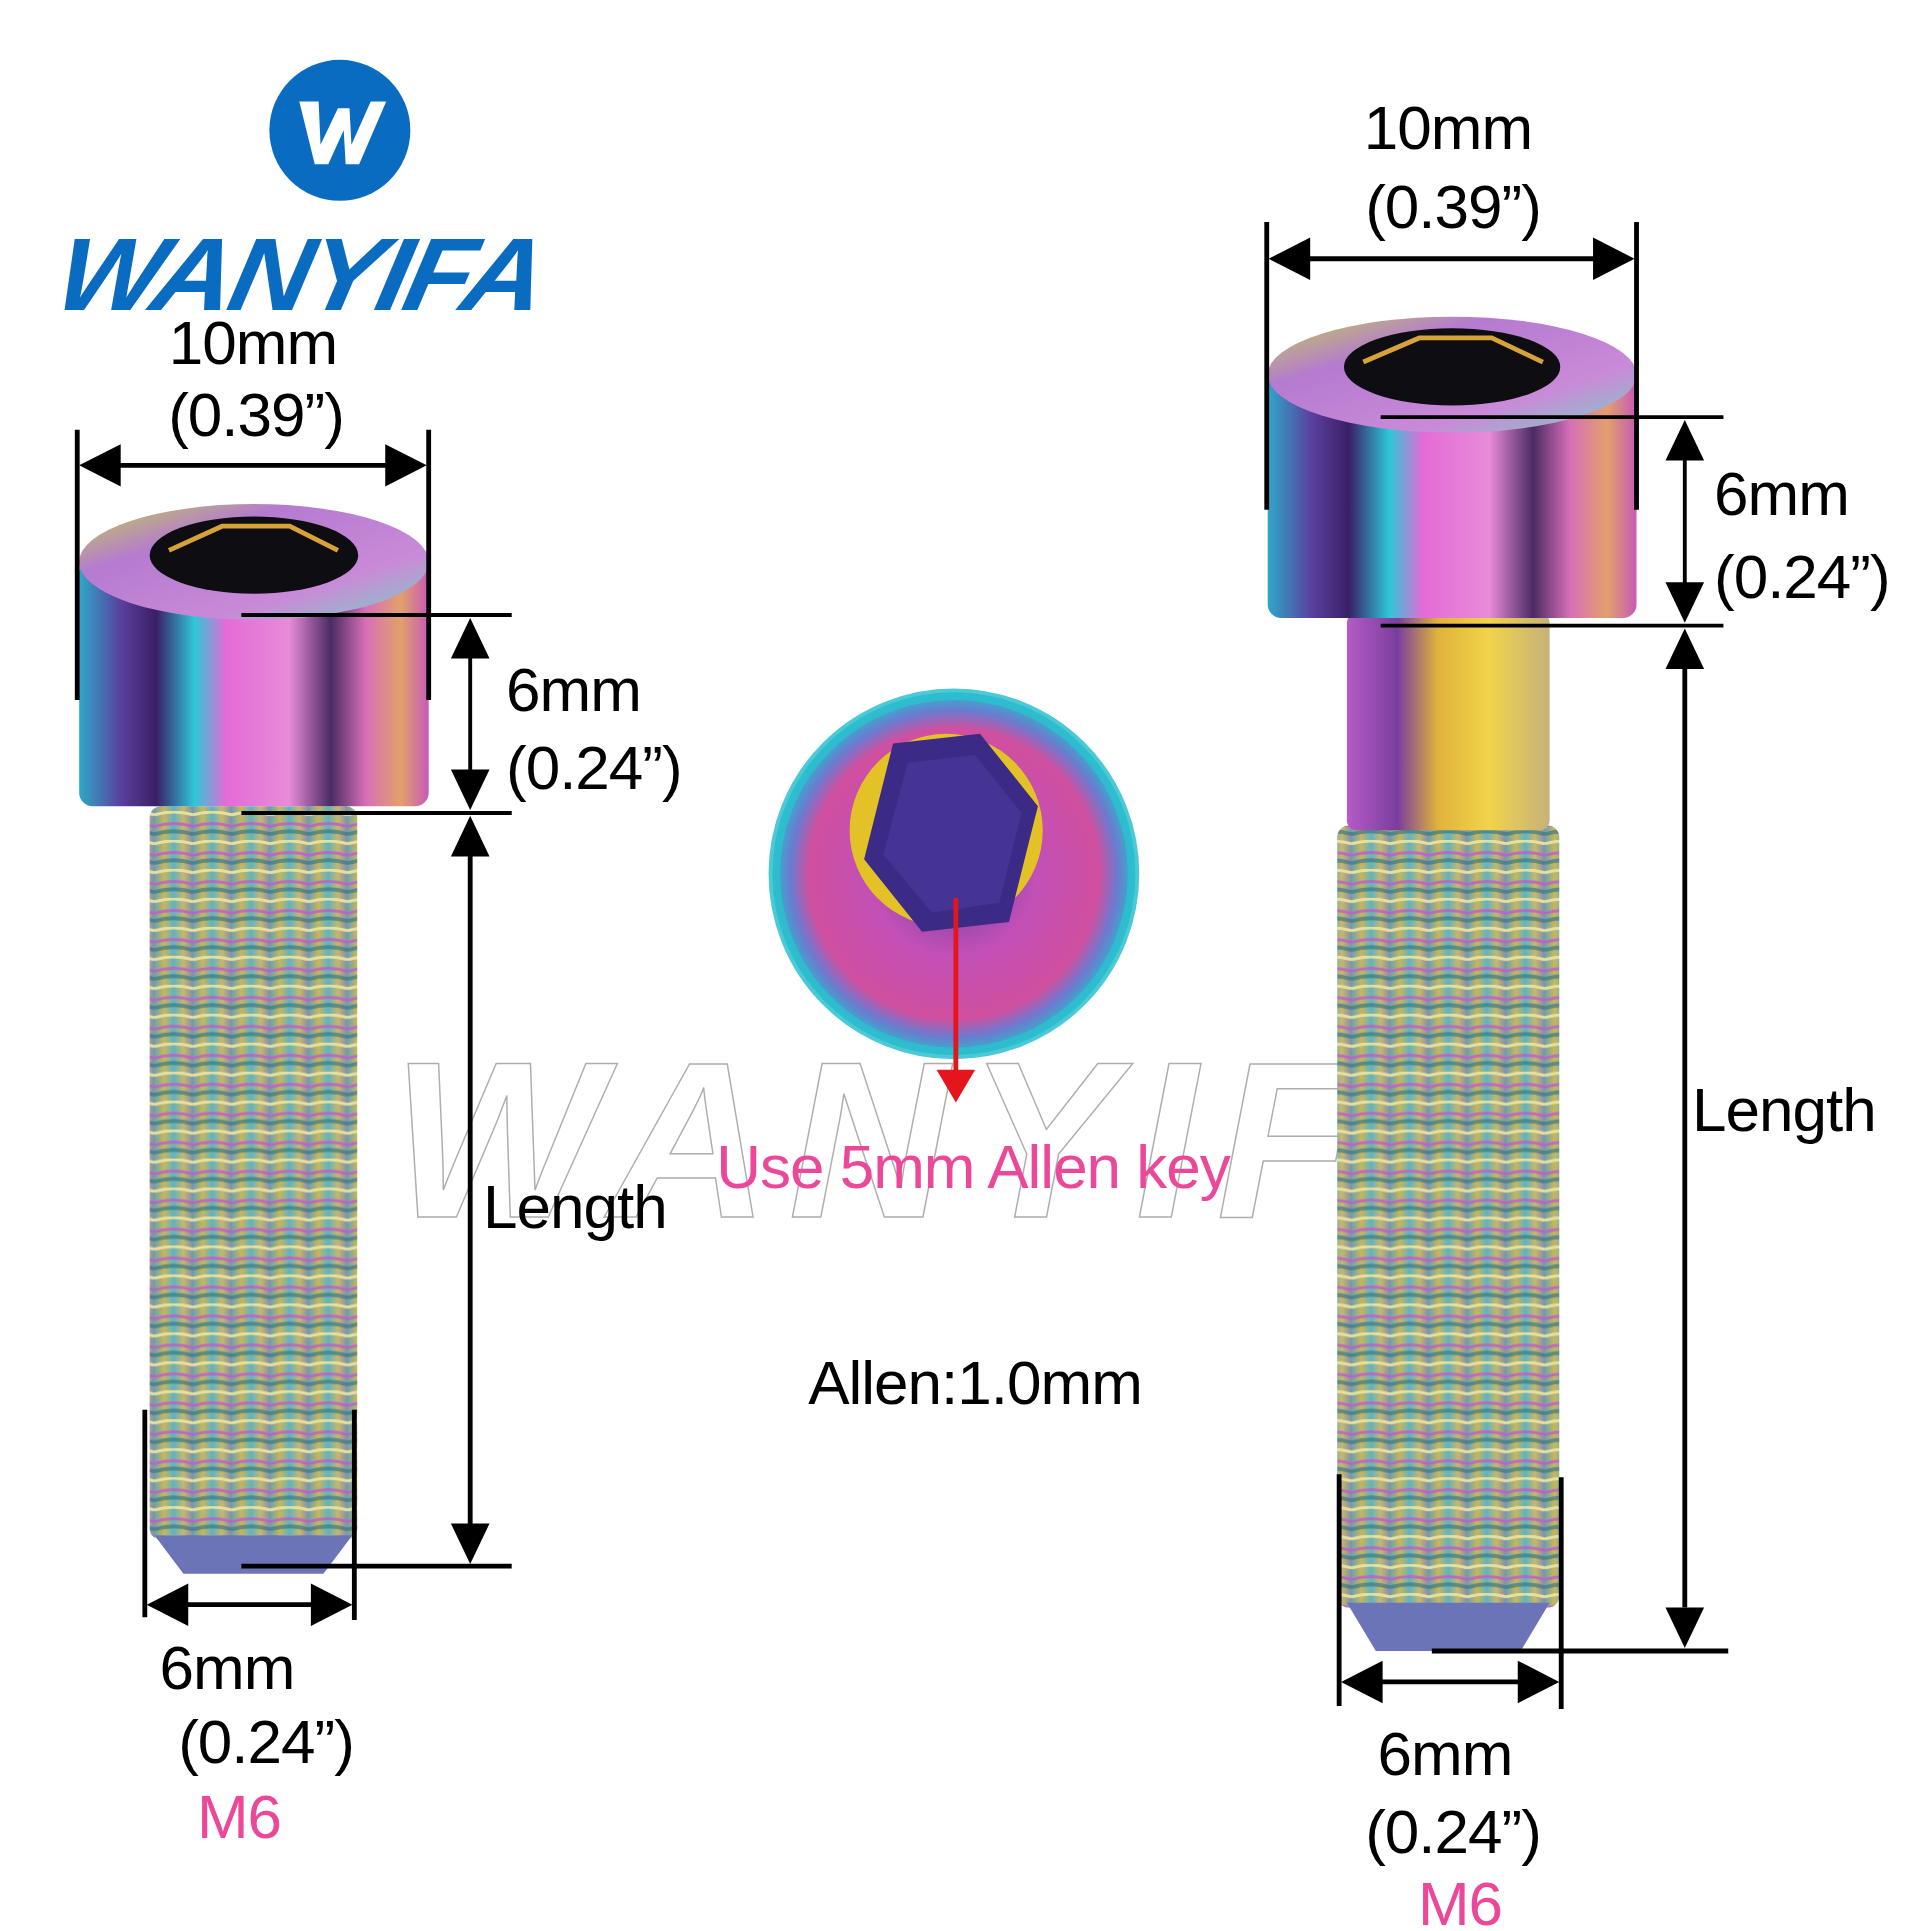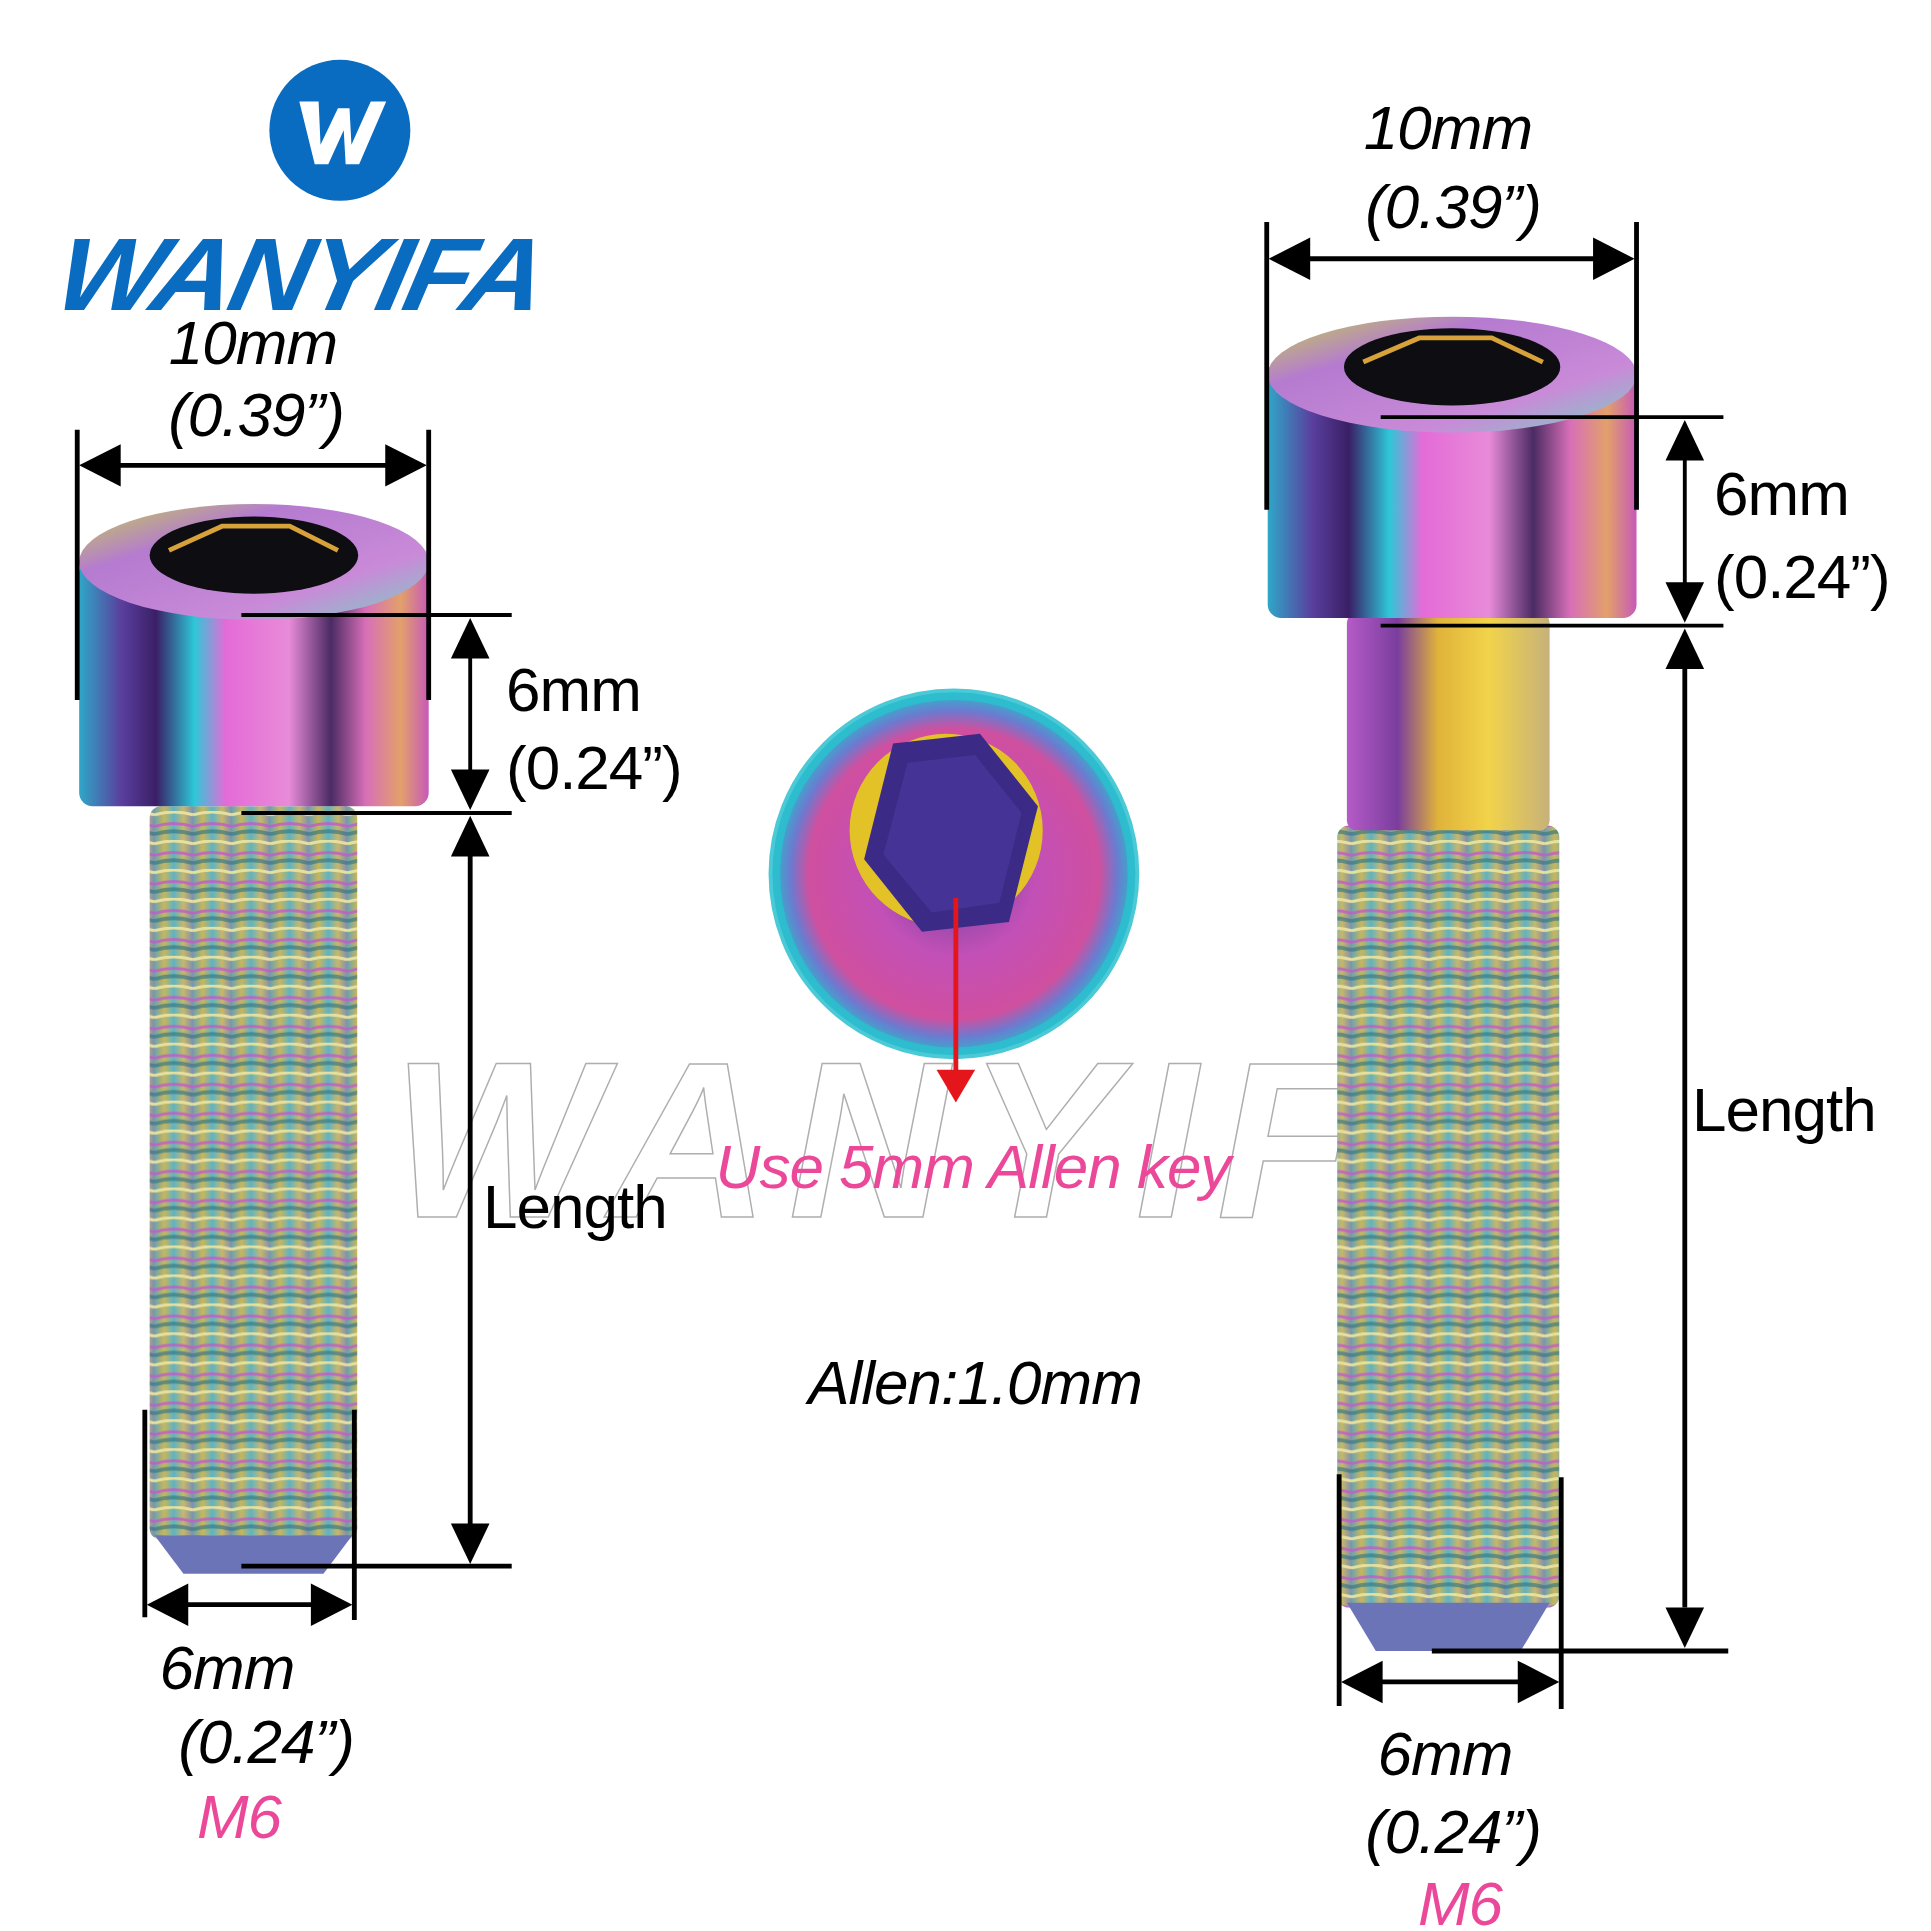--- a/index.html
+++ b/index.html
@@ -1,19 +1,19 @@
 <!DOCTYPE html>
 <html><head>
 <meta charset="utf-8">
 <style>
   html, body { margin:0; padding:0; background:#ffffff; }
   body { width:1931px; height:1931px; position:relative; overflow:hidden; font-family:"Liberation Sans", sans-serif; }
   svg.stage { position:absolute; left:0; top:0; }
   .lbl { position:absolute; color:#000; font-family:"Liberation Sans", sans-serif; font-size:62px; line-height:1; white-space:nowrap; letter-spacing:-1px; }
-  .lbl.center { transform:translateX(-50%); text-align:center;font-style:italic; }
+  .lbl.center { transform:translateX(-50%); text-align:center; }
   .red { color:#ec4899; }
   .brand { position:absolute; font-family:"Liberation Sans", sans-serif; font-weight:bold; font-style:italic; color:#0a6cc1; font-size:112px; letter-spacing:-3.9px; line-height:1; transform:skewX(-12deg) scaleY(0.92); transform-origin:left top; }
 </style>
 </head>
 <body>
 
 <svg class="stage" width="1931" height="1931" viewBox="0 0 2000 2000">
   <defs>
     <linearGradient id="headGrad" x1="0" x2="1" y1="0" y2="0">
       <stop offset="0" stop-color="#2fa7c8"></stop>

